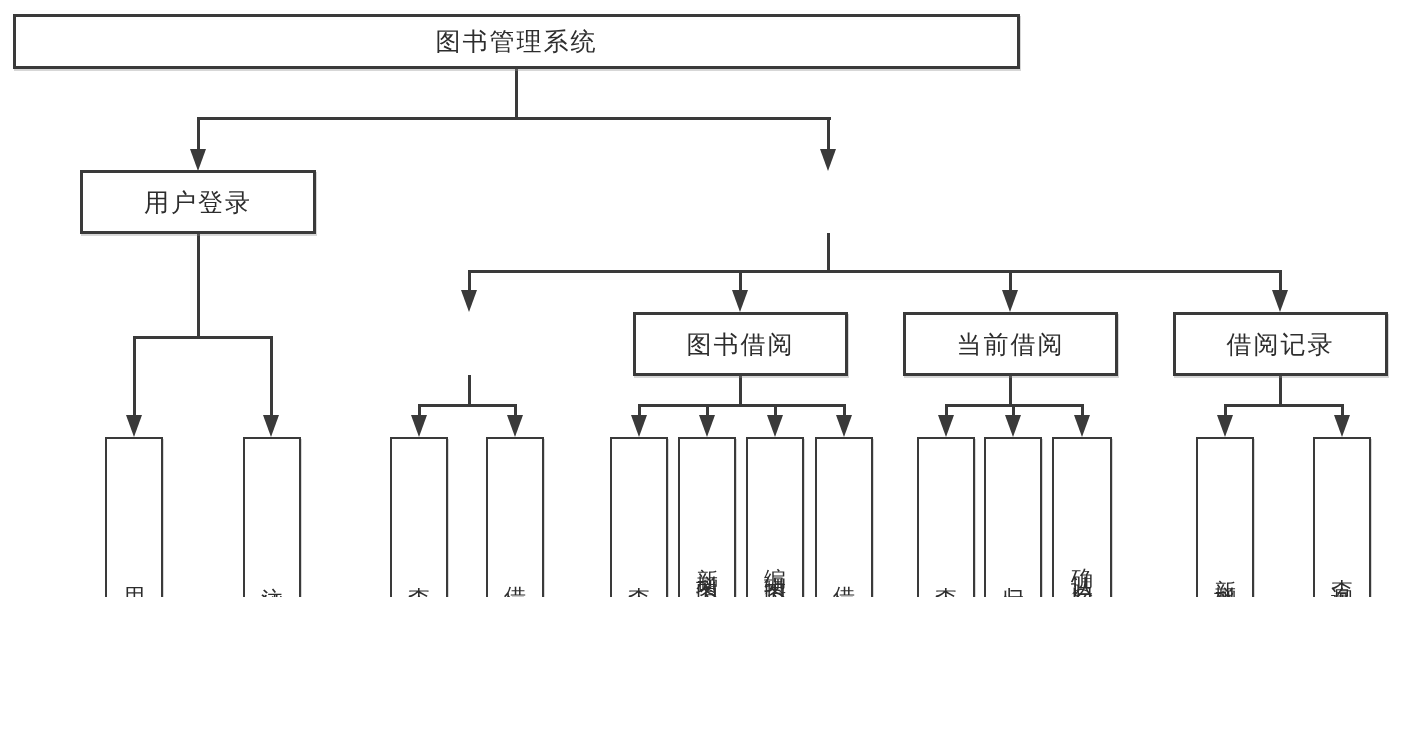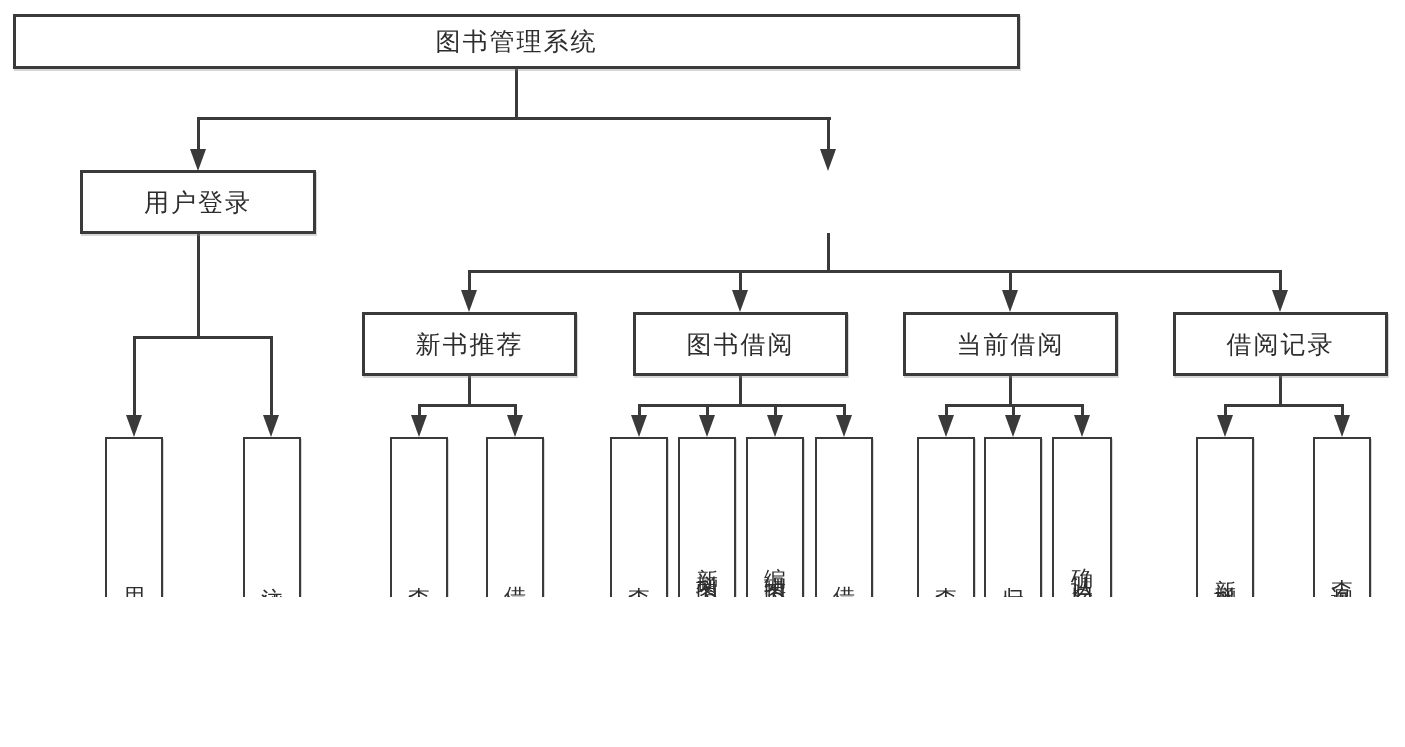--- a/index.html
+++ b/index.html
@@ -65,21 +65,20 @@
 </style>
 </head>
 <body>
 
 <div id="canvas">
 
   <div class="box hbox" style="left:13px;top:14px;width:1007px;height:55px">图书管理系统</div>
 
   <div class="box hbox" style="left:80px;top:170px;width:236px;height:64px">用户登录</div>
 
-  <div class="box hbox" style="left:362px;top:312px;width:215px;height:64px">新书推荐</div>
   <div class="box hbox" style="left:633px;top:312px;width:215px;height:64px">图书借阅</div>
   <div class="box hbox" style="left:903px;top:312px;width:215px;height:64px">当前借阅</div>
   <div class="box hbox" style="left:1173px;top:312px;width:215px;height:64px">借阅记录</div>
 
   <div class="box leaf" style="left:105px;top:437px;width:58px;height:296px">用户登录</div>
   <div class="box leaf" style="left:243px;top:437px;width:58px;height:296px">注销登录</div>
 
   <div class="box leaf" style="left:390px;top:437px;width:58px;height:296px">查询图书</div>
   <div class="box leaf" style="left:486px;top:437px;width:58px;height:296px">借阅图书</div>
 

